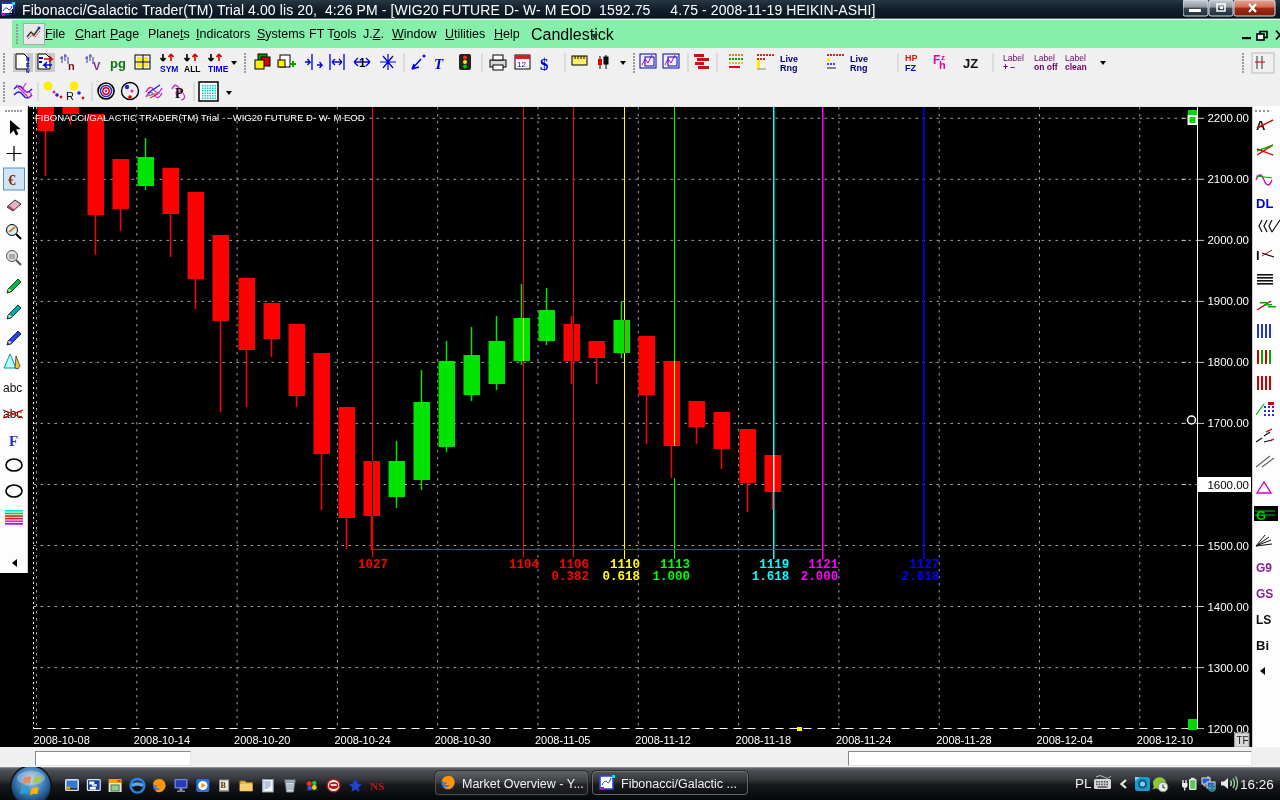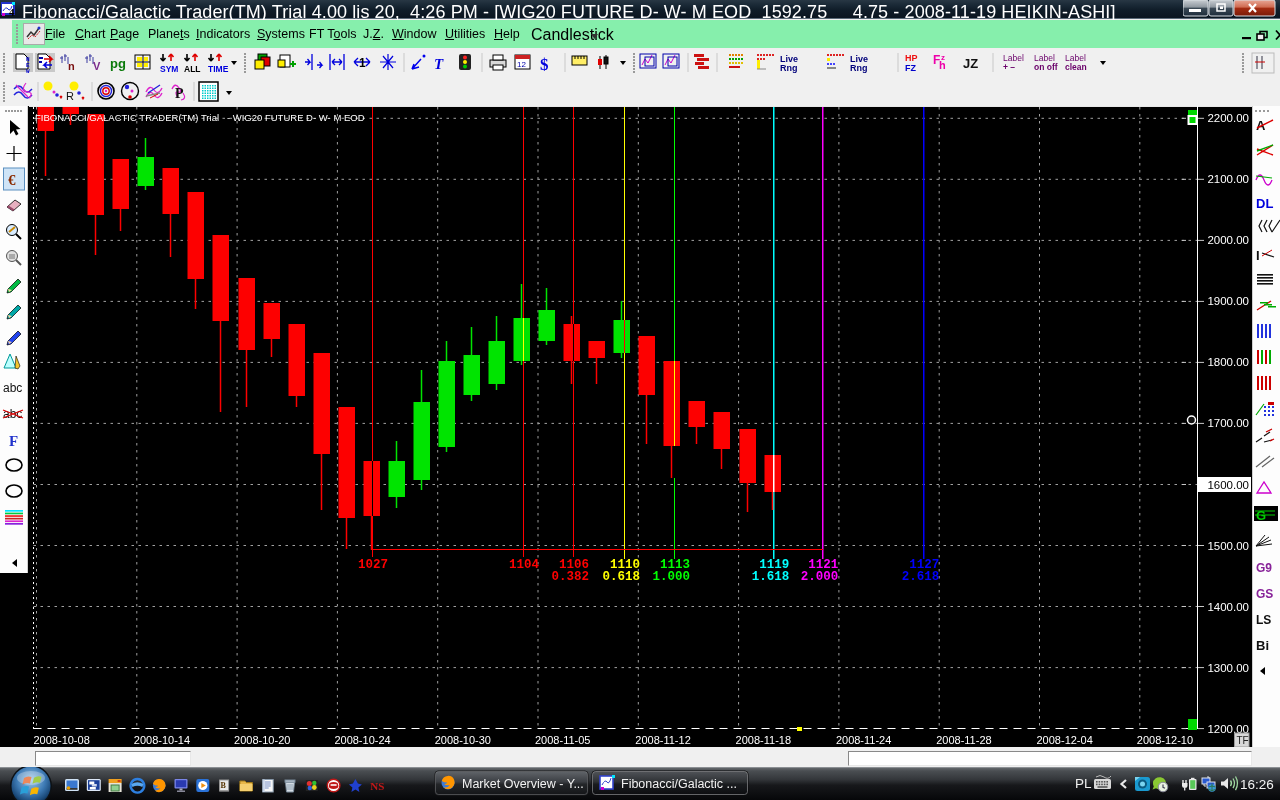--- a/index.html
+++ b/index.html
@@ -1,17 +1,17 @@
 <!DOCTYPE html>
 <html><head><meta charset="utf-8"><style>
 *{margin:0;padding:0;box-sizing:border-box}
 body{width:1280px;height:800px;overflow:hidden;position:relative;font-family:"Liberation Sans",sans-serif;background:#f0f0f0}
 .abs{position:absolute}
 #titlebar{left:0;top:0;width:1280px;height:19px;background:linear-gradient(180deg,#283744 0%,#1a2936 28%,#101d29 55%,#0b1520 100%);border-bottom:1px solid #5a6a78}
-#titletext{position:absolute;left:22px;top:2px;color:#fff;font-size:18px;letter-spacing:0.1px;white-space:pre}
+#titletext{position:absolute;left:22px;top:2px;color:#fff;font-size:14px;letter-spacing:0.1px;white-space:pre}
 #menubar{left:12px;top:20px;width:1280px;height:28px;background:#86efac}
 .mi{position:absolute;top:7px;font-size:12.5px;color:#000}
 #strip{left:0;top:747px;width:1280px;height:20px;background:#f0f0f0}
 .sbox{position:absolute;top:4px;height:15px;background:#fff;border:1px solid #898989;border-bottom-color:#e8e8e8;border-right-color:#e8e8e8}
 #chartbg{left:0;top:106px;width:1252px;height:641px;background:#000}
 </style></head><body>
 <div class="abs" id="titlebar">
  <svg class="abs" style="left:1px;top:2px" width="18" height="16">
       <rect x="0" y="1" width="13" height="11" fill="#fff" stroke="#2233cc" stroke-width="2"></rect>
       <path d="M2 9 q3 -5 5 -2 t4 -3" stroke="#2233cc" fill="none"></path>

